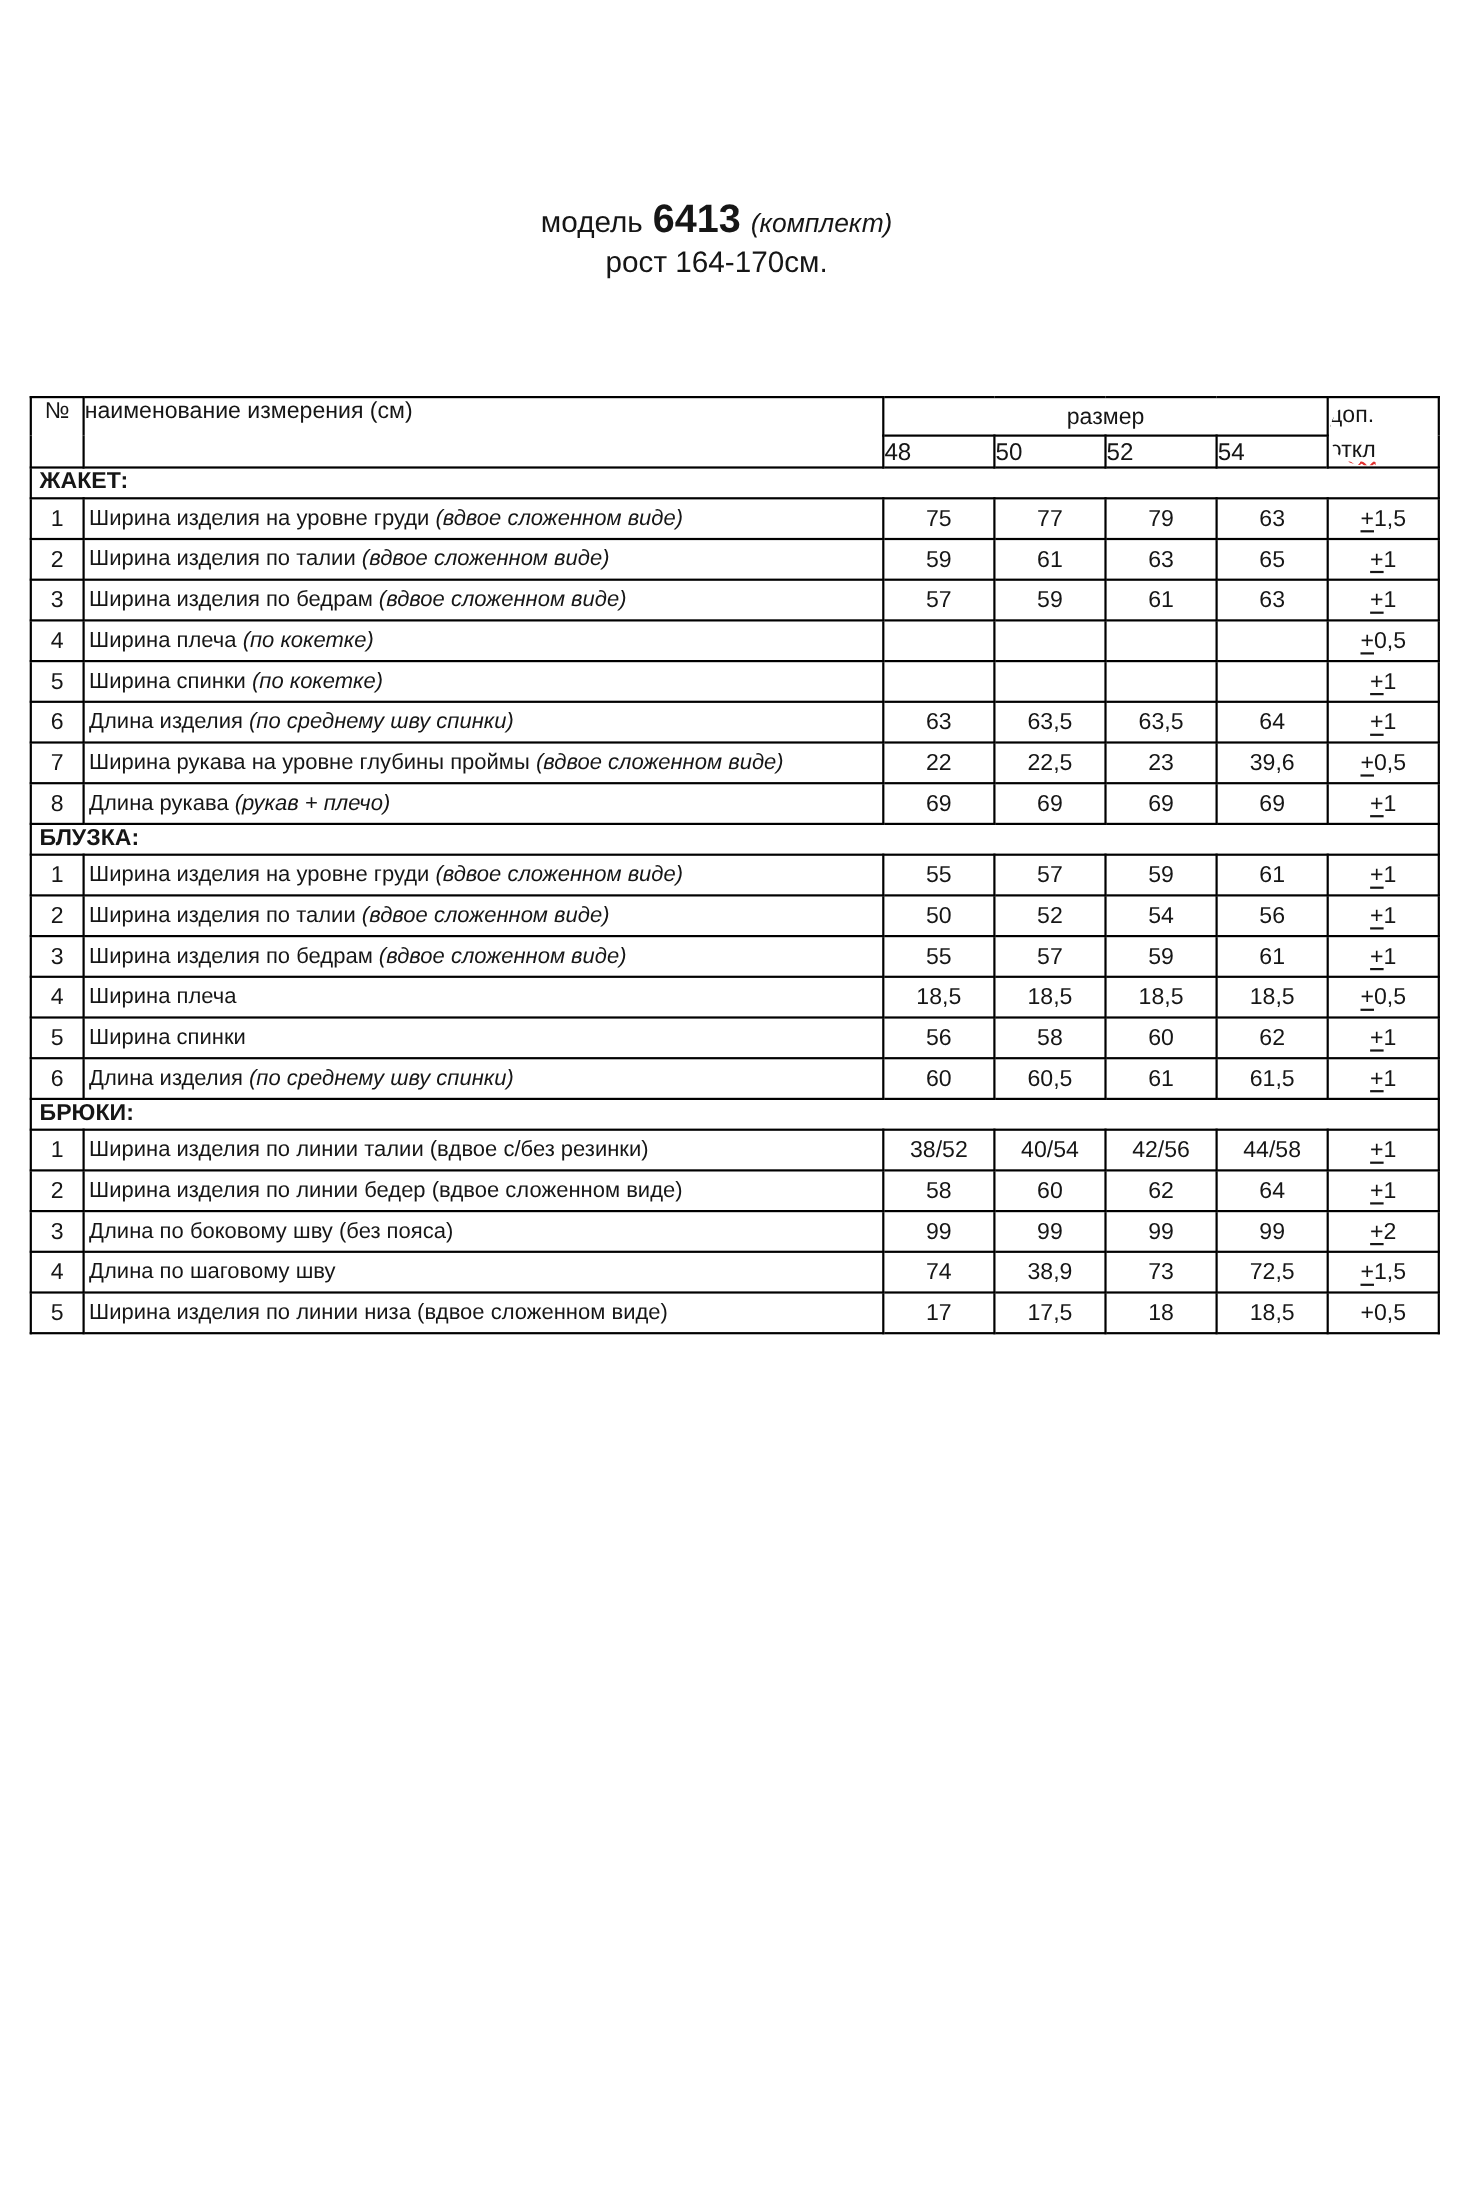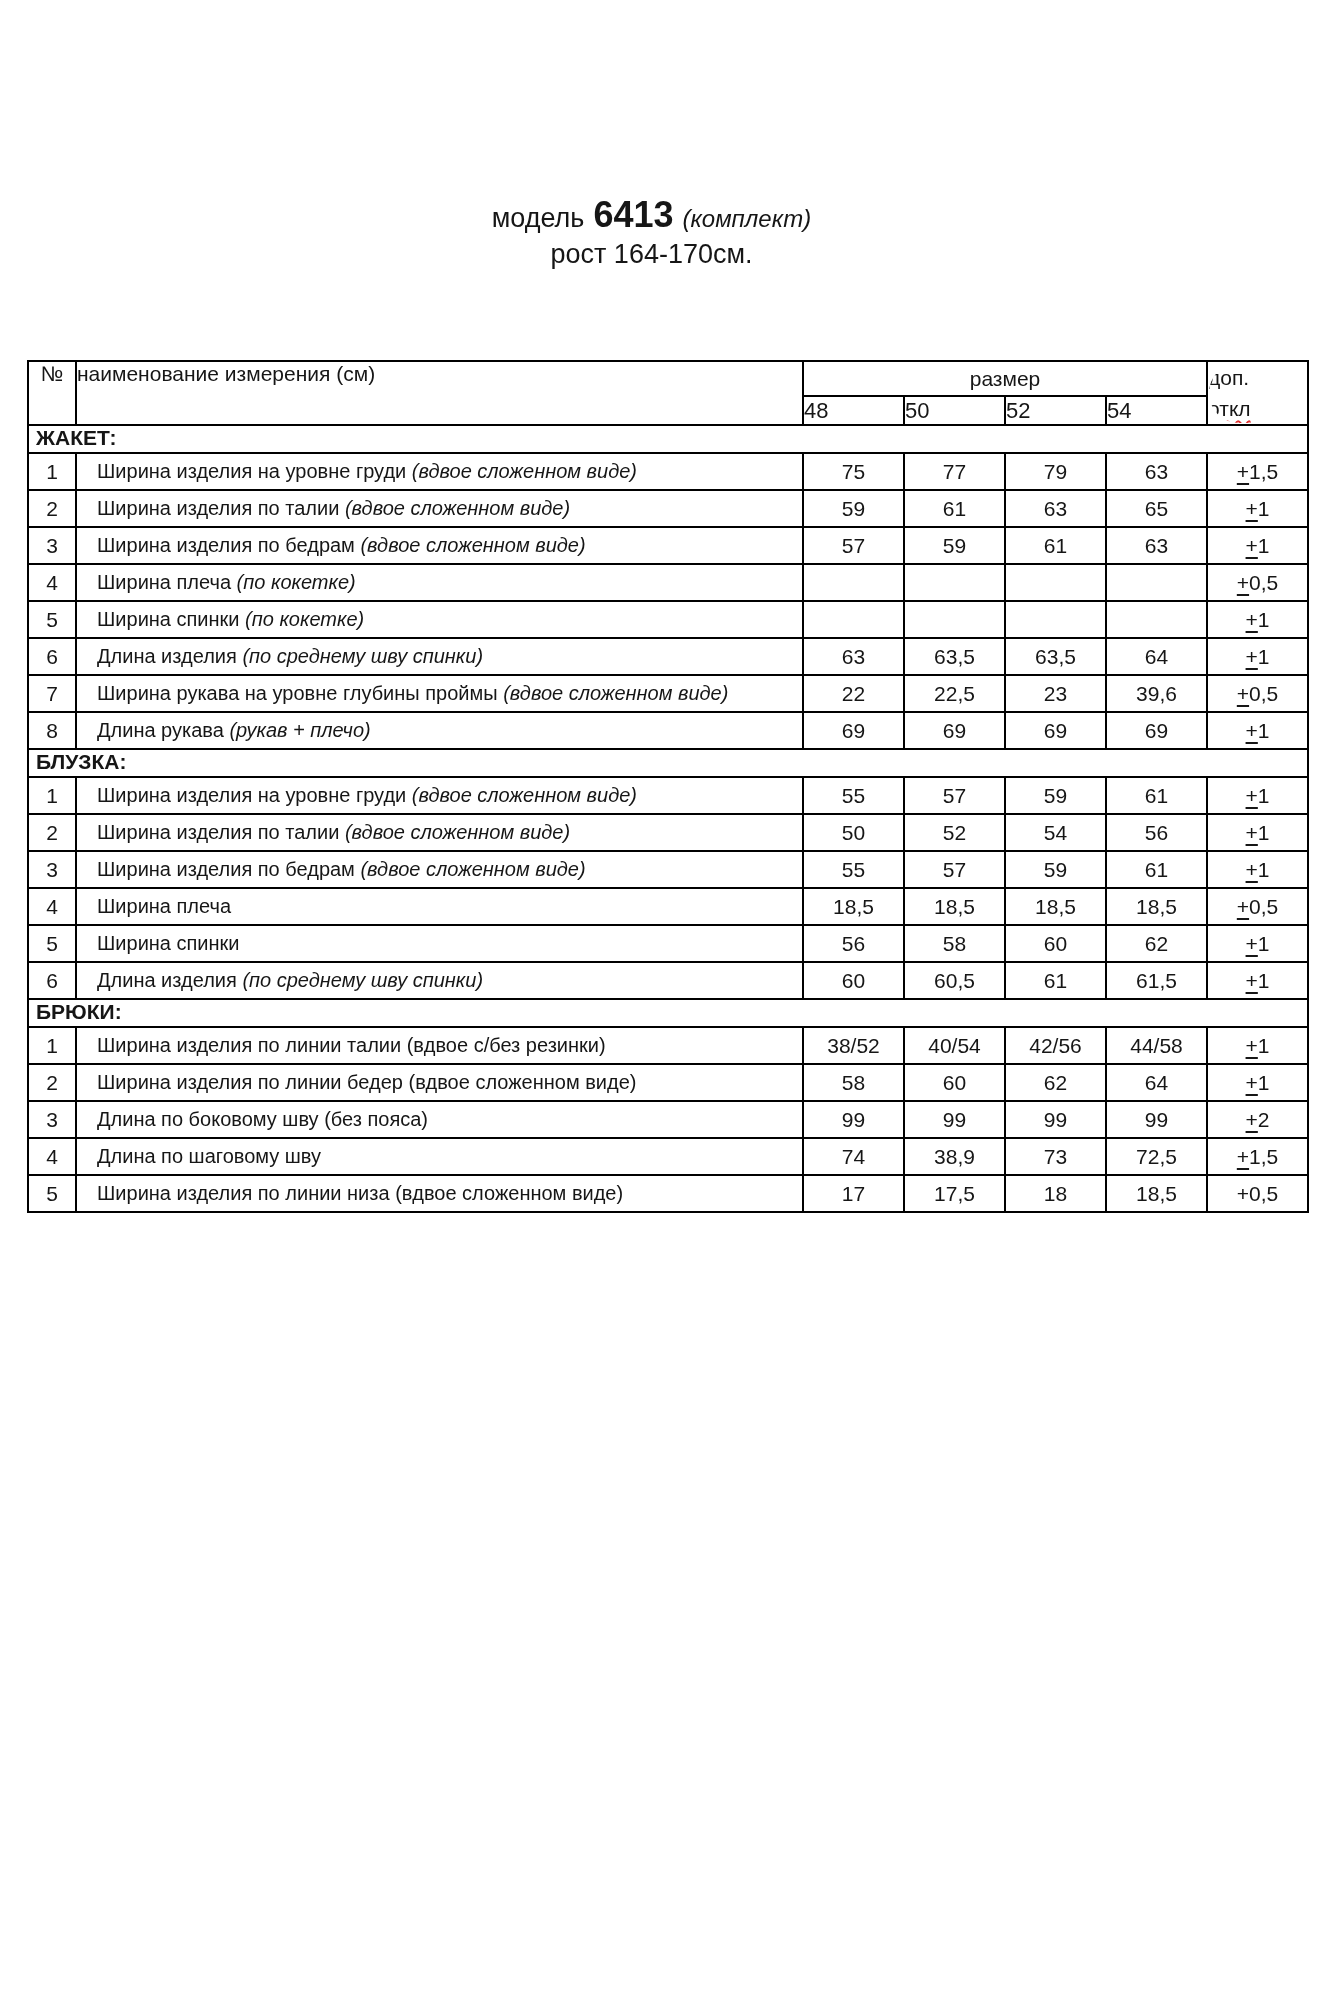--- a/index.html
+++ b/index.html
@@ -1,21 +1,21 @@
 <!DOCTYPE html>
 <html><head>
 <meta charset="utf-8">
 <style>
   * { box-sizing: border-box; }
   html,body { margin:0; padding:0; }
   body {
     width:1333px; height:2000px; background:#ffffff; position:relative;
     font-family:"Liberation Sans", sans-serif; color:#161616;
   }
-  .title-block { position:absolute; top:194px; left:0; width:1303px; text-align:center; }
+  .title-block { position:absolute; top:178px; left:0; width:1303px; text-align:center; }
   .title-line { display:flex; justify-content:center; align-items:baseline; gap:9px; }
   .t-label { font-size:27px; }
   .t-model { font-size:36px; font-weight:bold; }
   .t-note  { font-size:24px; font-style:italic; }
   .subtitle { font-size:27px; margin-top:3px; }
 
   table.size-table {
     position:absolute; top:360px; left:27px; width:1280px;
     border-collapse:collapse; table-layout:fixed;
   }
@@ -35,21 +35,21 @@
     text-decoration-color:#e0312f; text-decoration-thickness:2px;
     text-underline-offset:4px;
   }
 
   tr.section-row td {
     height:18px; font-weight:bold; font-size:21px; text-align:left;
     padding:0 0 2px 7px;
   }
   tr.data-row td { height:37px; }
   td.num-td { text-align:center; font-size:21px; }
-  td.name-td { text-align:left; font-size:20px; padding-left:20px; }
+  td.name-td { text-align:left; font-size:20px; padding-left:4px; }
   td.name-td .note { white-space:pre-wrap; }
   td.name-td .italic { font-style:italic; }
   td.val-td { text-align:center; font-size:21px; }
   td.dev-td { text-align:center; font-size:21px; }
   .pm { text-decoration:underline; text-decoration-thickness:2px; text-underline-offset:4px; }
 </style>
 </head>
 <body>
 
 <div class="title-block">

